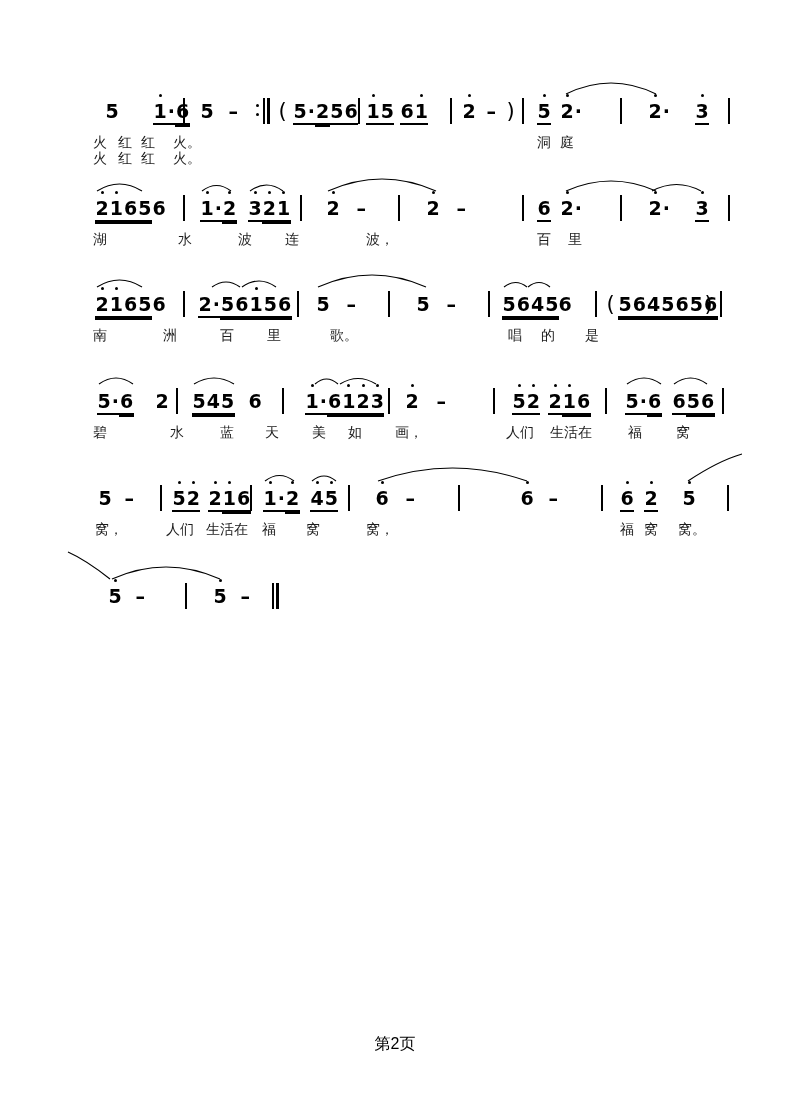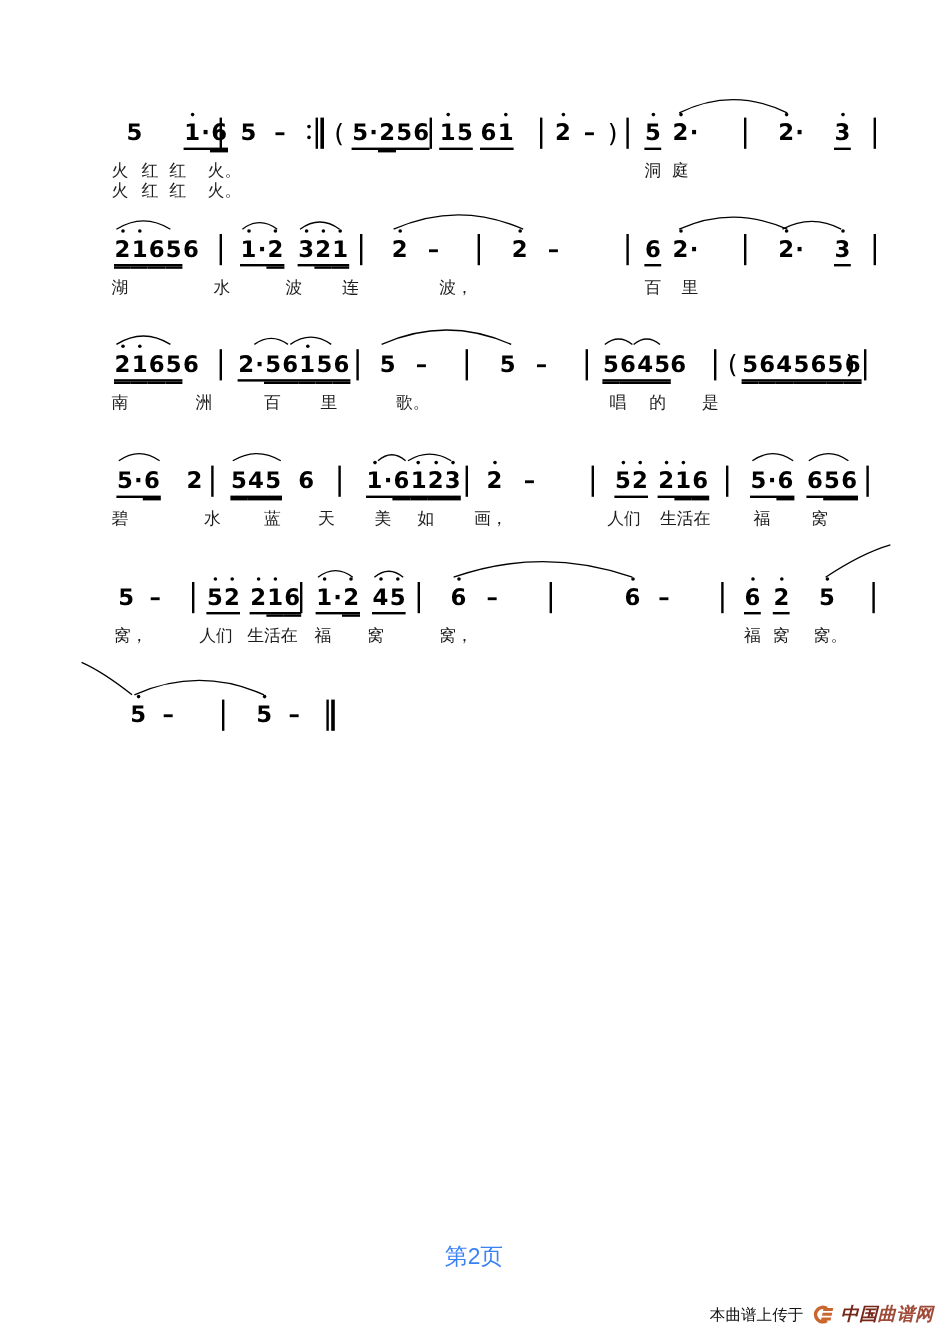--- a/index.html
+++ b/index.html
@@ -19,21 +19,21 @@
   .bar{position:absolute;top:-2px;width:2px;height:26px;background:#000;}
   .rpt,.fin{position:absolute;top:-2px;height:26px;}
   .rpt{width:16px;} .fin{width:10px;}
   .rpt i,.fin i{position:absolute;top:0;bottom:0;background:#000;}
   .rpt .rb1{left:7px;width:2px;} .rpt .rb2{left:11px;width:3px;}
   .fin .fb1{left:0;width:2px;} .fin .fb2{left:4px;width:3px;}
   .rpt .rd{position:absolute;left:0;width:3px;height:3px;border-radius:50%;background:#000;}
   .rpt .rd.t{top:6px;} .rpt .rd.b{top:15px;}
   .lyr{position:absolute;font-size:14px;color:#1c1c1c;white-space:nowrap;}
   
-  .pageno{position:absolute;top:1034px;left:0;right:0;text-align:center;font-size:19px;color:#3b82f6;}
+  .pageno{position:absolute;top:1034px;left:0;right:0;text-align:center;font-size:16px;color:#000000;}
   .footer{position:absolute;top:1086px;right:12px;display:flex;align-items:center;gap:5px;}
   .fprefix{font-size:13px;color:#111;}
   .fsite{font-size:15px;font-weight:bold;font-style:italic;letter-spacing:.5px;}
   .fsite .s1{color:#77261a;} .fsite .s2{color:#a04a38;}
 </style>
 </head>
 <body>
 
 <div class="sheet">
   <div id="score">
@@ -236,23 +236,13 @@
         <span class="tok" style="left: 240px;"><span class="nc dash">–</span></span>
         <div class="fin" style="left: 272px;">
           <i class="fb1"></i>
           <i class="fb2"></i>
         </div>
       </div>
     </div>
 
   <div class="pageno">第2页</div>
 
-  <div class="footer">
-    <span class="fprefix">本曲谱上传于</span>
-    <svg class="logo" width="21" height="17" viewBox="0 0 21 17">
-      <path d="M14,3.5 A6,6 0 1 0 14,13.5" fill="none" stroke="#c9662e" stroke-width="3"></path>
-      <rect x="12" y="3" width="8" height="2.4" fill="#c9662e" transform="skewX(-12)"></rect>
-      <rect x="12" y="7" width="8" height="2.4" fill="#c9662e" transform="skewX(-12)"></rect>
-      <rect x="12" y="11" width="8" height="2.4" fill="#c9662e" transform="skewX(-12)"></rect>
-    </svg>
-    <span class="fsite"><span class="s1">中国</span><span class="s2">曲谱网</span></span>
-  </div>
 </div>
 
 </body></html>

